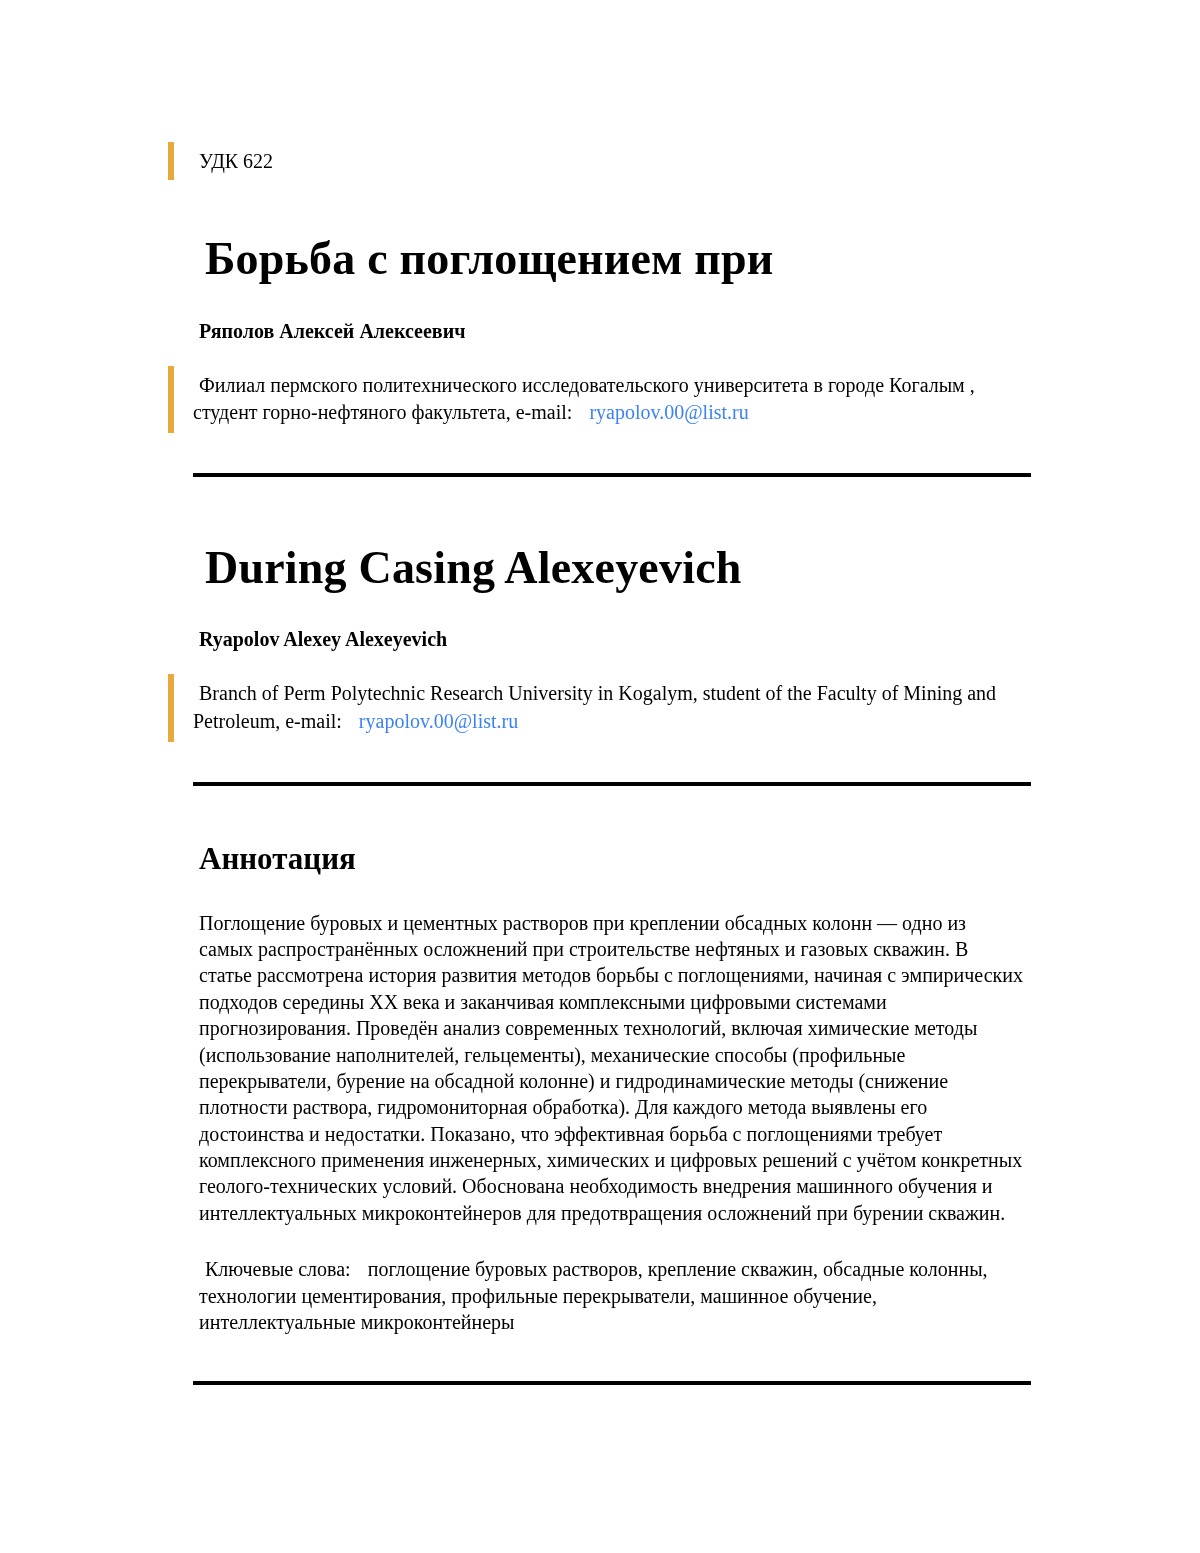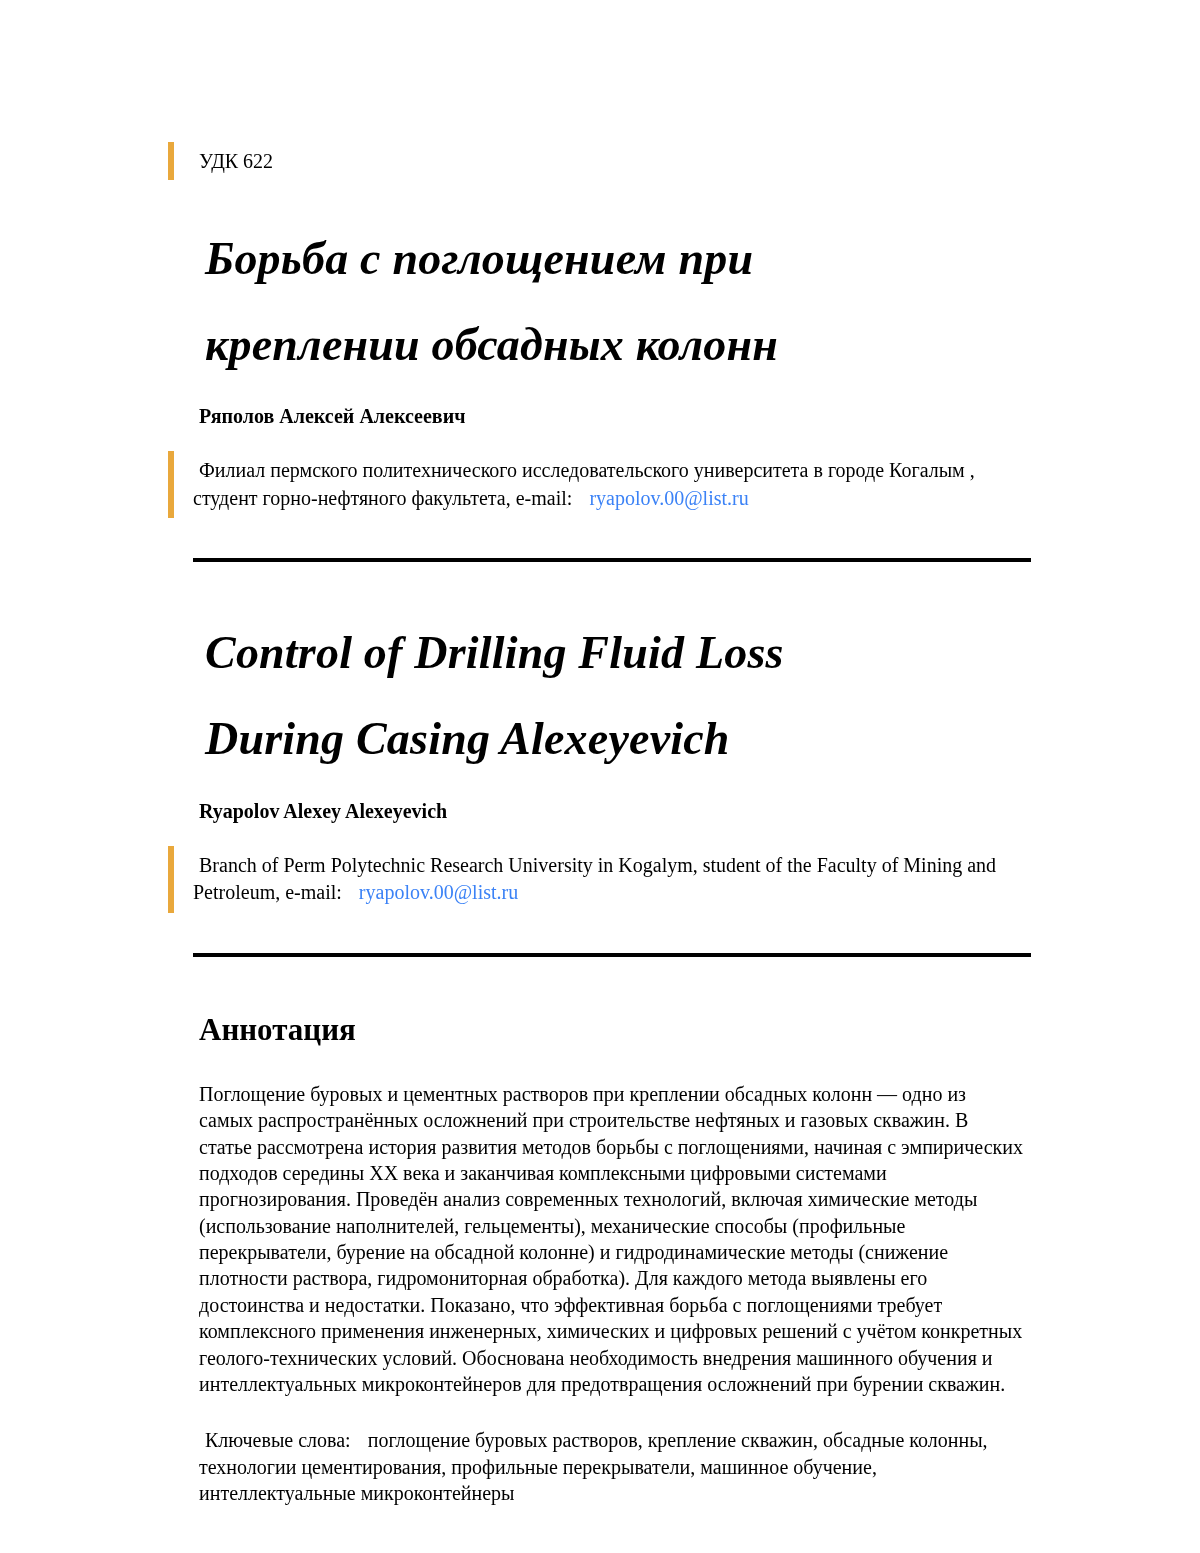--- a/index.html
+++ b/index.html
@@ -38,21 +38,21 @@
   }
 
   .title {
     margin-top: 30px;
     font-size: 46px;
     font-weight: 700;
     line-height: 1.6;
     letter-spacing: 0.2px;
   }
 
-  .title-line { display: block; font-style: italic; }
+  .title-line { display: block; }
 
   .author {
     margin-top: 4px;
     font-size: 20px;
     font-weight: 700;
     line-height: 26px;
   }
 
   .affiliation {
     margin-top: 16px;
@@ -97,31 +97,29 @@
 
 <div class="page">
   <div class="content">
 
     <div class="udc bar">
       <span>УДК 622</span>
     </div>
 
     <h1 class="title">
       <span class="title-line">Борьба с поглощением при</span>
-      <span class="title-line">креплении обсадных колонн</span>
     </h1>
 
     <p class="author">Ряполов Алексей Алексеевич</p>
 
     <div class="affiliation bar"><span>Филиал пермского политехнического исследовательского университета в городе Когалым , студент горно-нефтяного факультета, e-mail: </span><a class="link" href="#">ryapolov.00@list.ru</a></div>
 
     <hr class="divider">
 
     <h1 class="title">
-      <span class="title-line">Control of Drilling Fluid Loss</span>
       <span class="title-line">During Casing Alexeyevich</span>
     </h1>
 
     <p class="author">Ryapolov Alexey Alexeyevich</p>
 
     <div class="affiliation bar"><span>Branch of Perm Polytechnic Research University in Kogalym, student of the Faculty of Mining and Petroleum, e-mail: </span><a class="link" href="#">ryapolov.00@list.ru</a></div>
 
     <hr class="divider">
 
     <h2 class="section-heading">Аннотация</h2>

